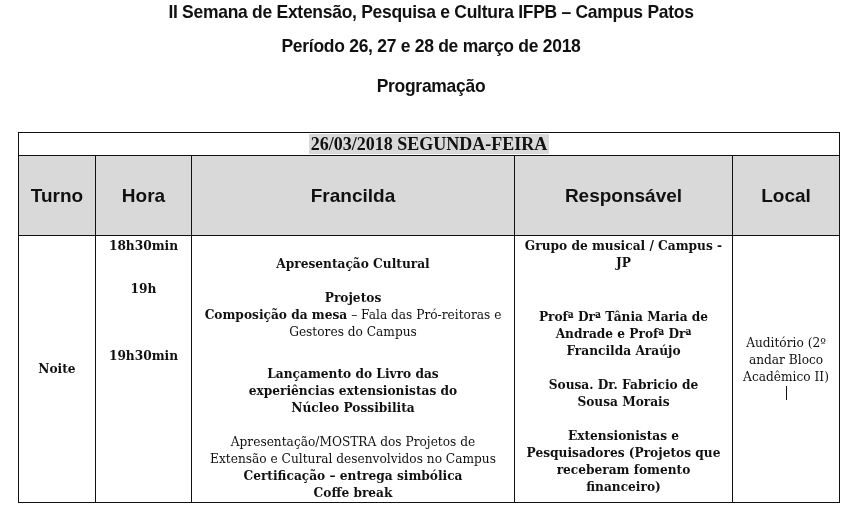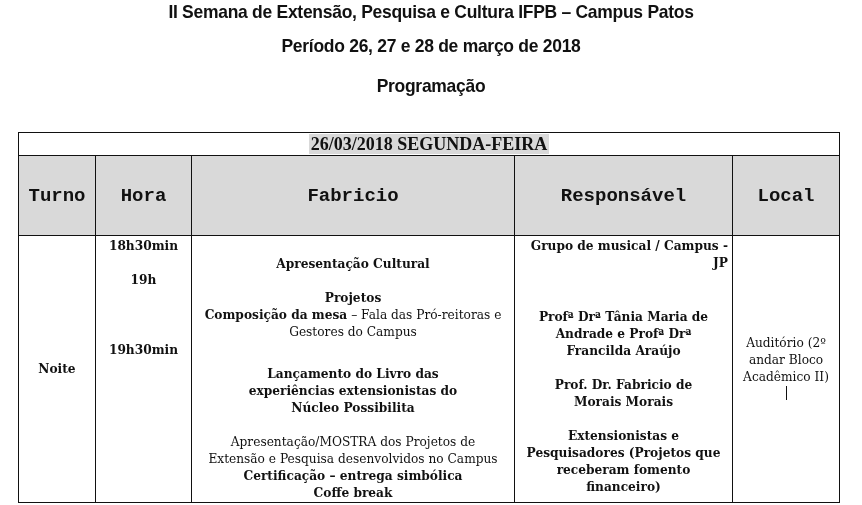--- a/index.html
+++ b/index.html
@@ -6,21 +6,21 @@
   body { width: 862px; height: 505px; position: relative; overflow: hidden; font-family: "DejaVu Serif", "Liberation Serif", serif; color: #111; }
   .title { position: absolute; left: 0; width: 862px; text-align: center; font-family: "Liberation Sans", "DejaVu Sans", sans-serif; font-weight: bold; font-size: 19px; letter-spacing: -0.3px; transform: scaleX(0.92); transform-origin: center; }
   #t1 { top: 1px; }
   #t2 { top: 35px; }
   #t3 { top: 75px; }
 
   table.prog { position: absolute; left: 18px; top: 132px; width: 821px; border-collapse: collapse; table-layout: fixed; }
   table.prog td { border: 1.5px solid #111; padding: 0; vertical-align: middle; text-align: center; }
   .daterow td { height: 22px; font-family: "Liberation Serif", "DejaVu Serif", serif; font-weight: bold; font-size: 18px; line-height: 20px; }
   .date-hl { background: #d9d9d9; padding: 0 2px; margin-top: 16px; }
-  .headrow td { height: 79px; background: #d9d9d9; font-family: Liberation Mono, monospace; font-weight: bold; font-size: 19px; }
+  .headrow td { height: 79px; background: #d9d9d9; font-family: Liberation Sans, sans-serif; font-weight: bold; font-size: 19px; }
   .bodyrow td { height: 255px; font-size: 12.2px; line-height: 17px; }
   .b { font-weight: bold; }
   .i { }
   .col-hora { vertical-align: top !important; }
   .col-ativ, .col-resp { vertical-align: top !important; }
   .hora-list { position: relative; height: 255px; }
   .hora-list div { position: absolute; left: 0; right: 0; font-weight: bold; }
   .cell-block { display: block; }
   .gap { height: 17px; }
   .cursor { display: inline-block; width: 1px; height: 14px; background: #111; vertical-align: -2px; margin-left: 1px; }
@@ -40,55 +40,55 @@
     <col style="width:218px">
     <col style="width:107px">
   </colgroup>
   <tbody>
       <tr class="daterow">
     <td colspan="5"><span class="date-hl">26/03/2018 SEGUNDA-FEIRA</span></td>
   </tr>
   <tr class="headrow">
     <td>Turno</td>
     <td>Hora</td>
-    <td>Fabricio</td>
+    <td>Francilda</td>
     <td>Responsável</td>
     <td>Local</td>
   </tr>
   <tr class="bodyrow">
     <td class="b">Noite</td>
     <td class="col-hora">
       <div class="hora-list">
         <div style="top:2px">18h30min</div>
-        <div style="top:36px">19h</div>
-        <div style="top:106px">19h30min</div>
+        <div style="top:45px">19h</div>
+        <div style="top:112px">19h30min</div>
       </div>
     </td>
     <td class="col-ativ">
       <div style="padding-top:20px;">
         <span class="cell-block b">Apresentação Cultural</span>
         <div class="gap"></div>
         <span class="cell-block b">Projetos</span>
         <span class="cell-block" style="padding:0 6px;"><span class="b">Composição da mesa</span><span> – Fala das Pró-reitoras e Gestores do Campus</span></span>
         <div class="gap"></div>
         <div style="height:8px"></div>
         <span class="cell-block b" style="padding:0 40px;">Lançamento do Livro das experiências extensionistas do Núcleo Possibilita</span>
         <div class="gap"></div>
-        <span class="cell-block" style="padding:0 10px;">Apresentação/MOSTRA dos Projetos de Extensão e Pesquisa desenvolvidos no Campus</span>
+        <span class="cell-block" style="padding:0 10px;">Apresentação/MOSTRA dos Projetos de Extensão e Cultural desenvolvidos no Campus</span>
         <span class="cell-block b">Certificação – entrega simbólica</span>
         <span class="cell-block b i">Coffe break</span>
       </div>
     </td>
     <td class="col-resp">
       <div style="padding-top:2px;" class="b">
-        <span class="cell-block" style="padding:0 4px;text-align:right;">Grupo de musical / Campus - JP</span>
+        <span class="cell-block" style="padding:0 4px;">Grupo de musical / Campus - JP</span>
         <div class="gap"></div>
         <span class="cell-block" style="padding:0 14px;margin-top:20px;">Profª Drª Tânia Maria de Andrade e Profª Drª Francilda Araújo</span>
         <div class="gap"></div>
-        <span class="cell-block" style="padding:0 14px;">Prof. Dr. Fabricio de Morais Morais</span>
+        <span class="cell-block" style="padding:0 14px;">Sousa. Dr. Fabricio de Sousa Morais</span>
         <div class="gap"></div>
         <span class="cell-block" style="padding:0 6px;">Extensionistas  e Pesquisadores (Projetos que receberam fomento financeiro)</span>
       </div>
     </td>
     <td>
       <span style="display:inline-block; padding:0 6px;">Auditório (2º andar Bloco Acadêmico II)</span><span class="cursor"></span>
     </td>
   </tr>
 </tbody>
   </table>

